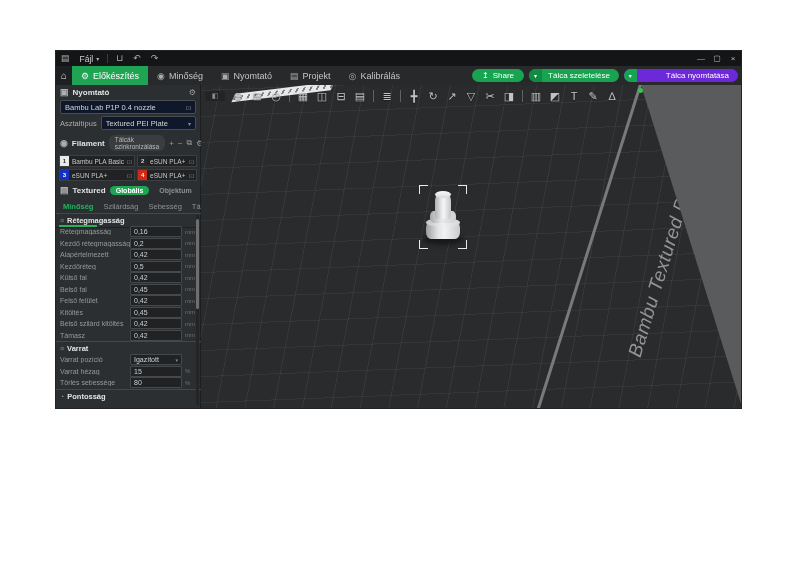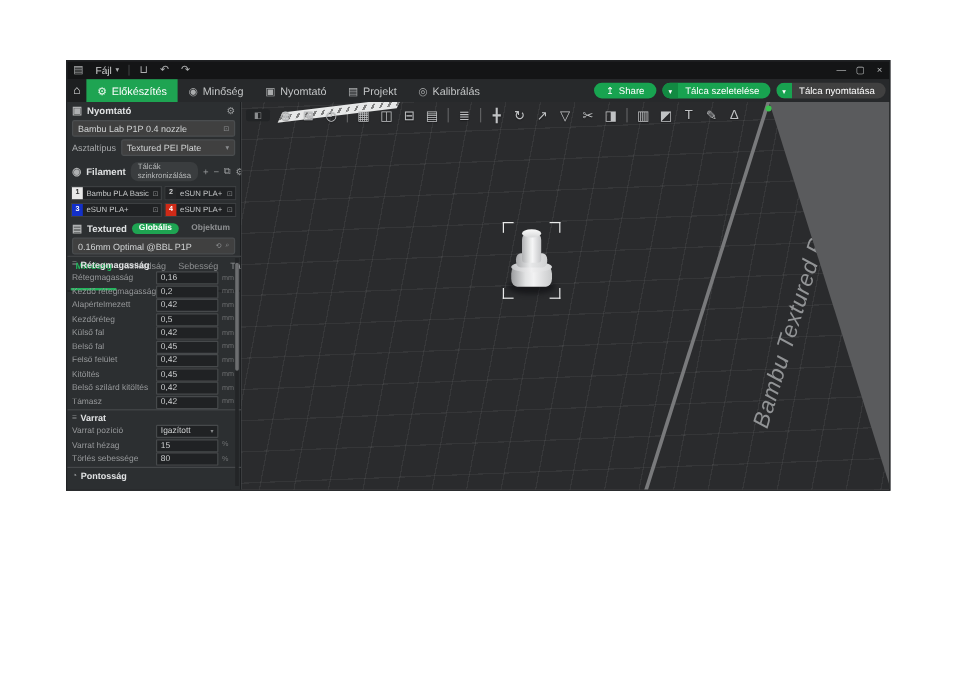--- a/index.html
+++ b/index.html
@@ -24,29 +24,29 @@
   .tab{height:19px;display:flex;align-items:center;gap:4px;padding:0 9px;font-size:9px;color:#c3c5c6;cursor:default;}
   .tab .ticon{font-size:9px;color:#a9abac;}
   .tab.active{background:#1ea452;color:#ffffff;}
   .tab.active .ticon{color:#eafaf0;}
   .actions{margin-left:auto;display:flex;align-items:center;gap:5px;padding-right:3px;}
   .btn{height:13px;border-radius:7px;display:flex;align-items:center;font-size:8px;color:#fff;overflow:hidden;cursor:default;}
   .btn-share{background:#18a350;padding:0 10px;gap:4px;}
   .btn-split .seg-arrow{width:13px;height:13px;display:flex;align-items:center;justify-content:center;font-size:6px;}
   .btn-slice{background:#18a350;}
   .btn-slice .seg-arrow{background:#128a42;}
-  .btn-print{background:#404040;}
+  .btn-print{background:#6d28d9;gap:23px;}
   .btn-print .seg-arrow{background:#18a350;}
   .btn-split .seg-label{padding:0 9px 0 6px;}
   
   .panel{position:absolute;left:0;top:34px;width:145px;height:325px;background:#2c2f31;
     border-right:1px solid #1c1e20;box-sizing:border-box;}
   .sec-head{display:flex;align-items:center;gap:4px;padding:3px 4px 2px 4px;color:#dfe1e2;font-weight:bold;font-size:8px;}
   .sec-head .right{margin-left:auto;display:flex;gap:4px;color:#9a9c9e;font-weight:normal;}
-  .combo{margin:1px 4px;height:12px;background:#404040;border:1px solid #4a4d4f;border-radius:2px;
+  .combo{margin:1px 4px;height:12px;background:#0f172a;border:1px solid #4a4d4f;border-radius:2px;
     display:flex;align-items:center;padding:0 4px;color:#d2d4d5;font-size:7.5px;white-space:nowrap;overflow:hidden;}
   .combo .chev{margin-left:auto;font-size:6px;color:#8a8c8e;}
   .rowline{display:flex;align-items:center;margin:2px 4px;gap:4px;}
   .rowline .lbl{color:#a9abad;font-size:7.5px;}
   .pill{background:#3a3d3f;border-radius:6px;color:#b7b9ba;font-size:6.5px;padding:1px 6px;}
   .mini{color:#9a9c9e;font-size:8px;cursor:default;}
   .slots{display:grid;grid-template-columns:1fr 1fr;gap:2px;margin:2px 3px;}
   .slot{display:flex;align-items:center;background:#202224;border:1px solid #3c3f41;height:10px;}
   .slot .sw{width:9px;height:100%;display:flex;align-items:center;justify-content:center;
     font-size:6px;font-weight:bold;}
@@ -242,27 +242,20 @@
       <span>Textured</span>
       <span class="mode-pill mode-on">Globális</span>
       <span class="mode-pill mode-off">Objektum</span>
       <span class="right" style="align-items:center;gap:3px">
         <span style="font-size:7px;color:#c8cacb">Haladó</span>
         <span class="toggle"></span>
         <span class="mini">▤</span>
         <span class="mini">≡</span>
       </span>
     </div>
-    <div class="combo">
-      <span>0.16mm Optimal @BBL P1P</span>
-      <span class="chev" style="display:flex;gap:3px">
-        <span>⟲</span>
-        <span>⌕</span>
-      </span>
-    </div>
     <div class="ptabs" id="process-tabs">
         <span class="ptab active">Minőség</span>
         <span class="ptab">Szilárdság</span>
         <span class="ptab">Sebesség</span>
         <span class="ptab">Támasz</span>
         <span class="ptab">Egyéb</span>
       </div>
 
     <div class="settings" id="settings-list">
         <div class="g-head">

